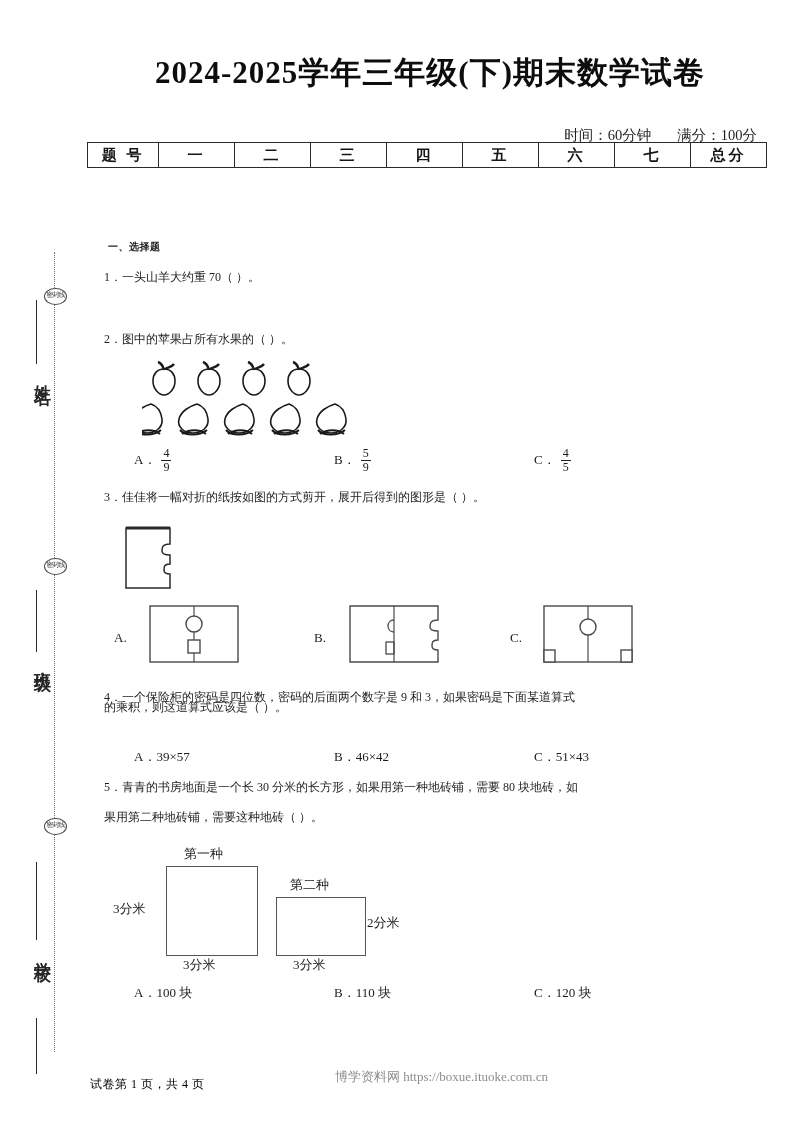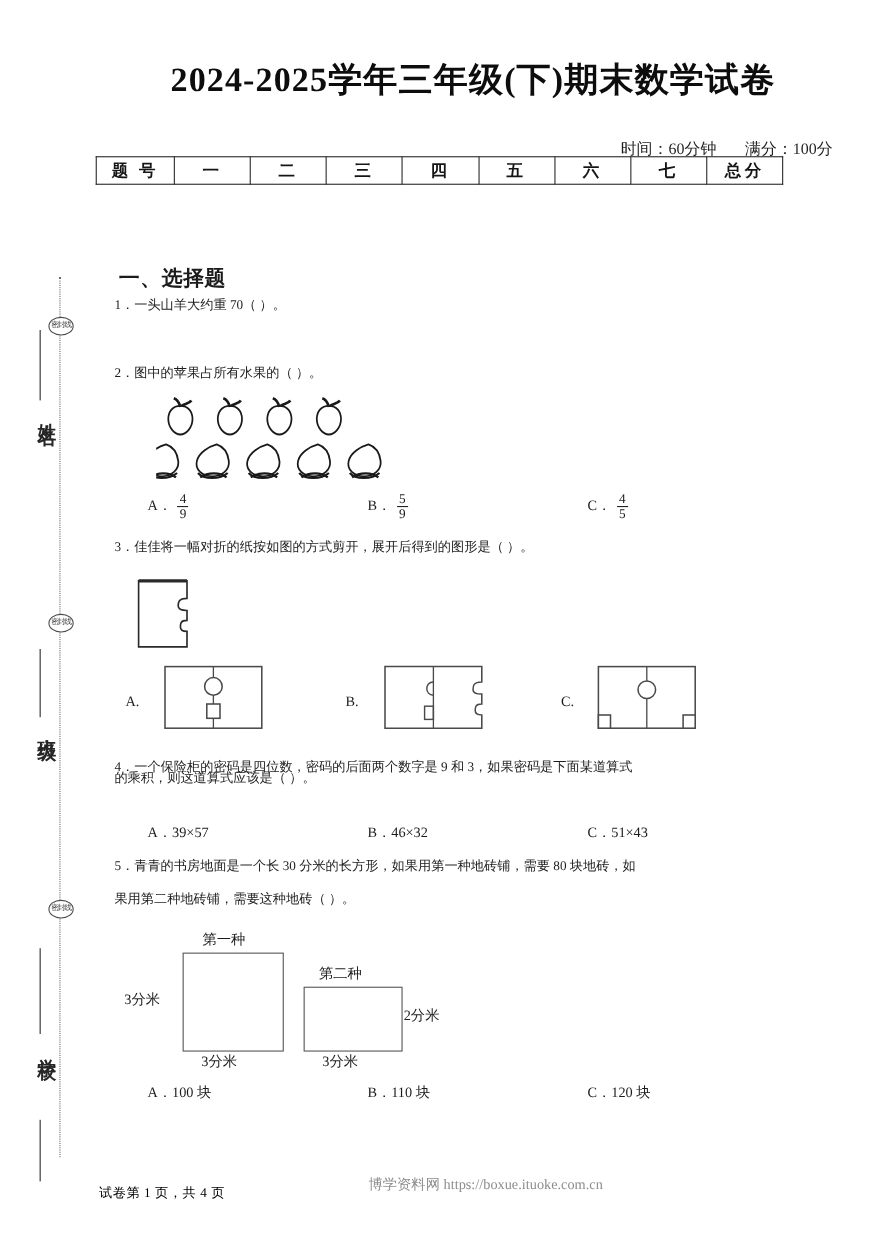--- a/index.html
+++ b/index.html
@@ -98,41 +98,41 @@
     font-size: 14.5px;
     color: #1f1f1f;
     margin-top: 20px;
   }
   .meta .gap { display: inline-block; width: 26px; }
 
   
   .score-table {
     position: absolute;
     left: -3px; top: 142px;
-    width: 625px;
+    width: 680px;
     border-collapse: collapse;
     table-layout: fixed;
   }
   .score-table td {
     border: 1.1px solid #2a2a2a;
     height: 24px;
     text-align: center;
     font-size: 15px;
     font-weight: bold;
     letter-spacing: 3px;
     padding: 0;
     color: #151515;
   }
   .score-table td.hdr { width: 70px; }
 
   
   .sec-title {
     position: absolute;
     left: 18px; top: 240px;
-    font-size: 19px;
+    font-size: 10px;
     font-weight: bold;
     letter-spacing: .5px;
   }
   .q {
     position: absolute;
     left: 14px;
     width: 672px;
     font-size: 12px;
     line-height: 1.95;
     color: #1d1d1d;
@@ -354,21 +354,21 @@
         <circle cx="46" cy="25" r="8" fill="#fff" stroke="#4a4a4a" stroke-width="1.4"></circle>
         <rect x="2" y="48" width="11" height="12" fill="#fff" stroke="#4a4a4a" stroke-width="1.4"></rect>
         <rect x="79" y="48" width="11" height="12" fill="#fff" stroke="#4a4a4a" stroke-width="1.4"></rect>
       </svg>
     </div>
   </div>
 
   <div class="q" style="top:686px;">4．一个保险柜的密码是四位数，密码的后面两个数字是 9 和 3，如果密码是下面某道算式</div>
   <div class="q" style="top:696px;">的乘积，则这道算式应该是（    ）。</div>
   <div class="opts" style="top:748px;">
-    <span class="opt"><span>A．</span><span>39×57</span></span><span class="opt"><span>B．</span><span>46×32</span></span><span class="opt"><span>C．</span><span>51×43</span></span>
+    <span class="opt"><span>A．</span><span>39×57</span></span><span class="opt"><span>B．</span><span>46×42</span></span><span class="opt"><span>C．</span><span>51×43</span></span>
   </div>
 
   <div class="q" style="top:776px;">5．青青的书房地面是一个长 30 分米的长方形，如果用第一种地砖铺，需要 80 块地砖，如</div>
   <div class="q" style="top:806px;">果用第二种地砖铺，需要这种地砖（    ）。</div>
 
   <div>
     <div class="tile-cap" style="left:94px; top:845px;">第一种</div>
     <div class="tile" style="left:76px; top:866px; width:90px; height:88px;"></div>
     <div class="dim" style="left:23px; top:900px;">3分米</div>
     <div class="dim" style="left:93px; top:956px;">3分米</div>

